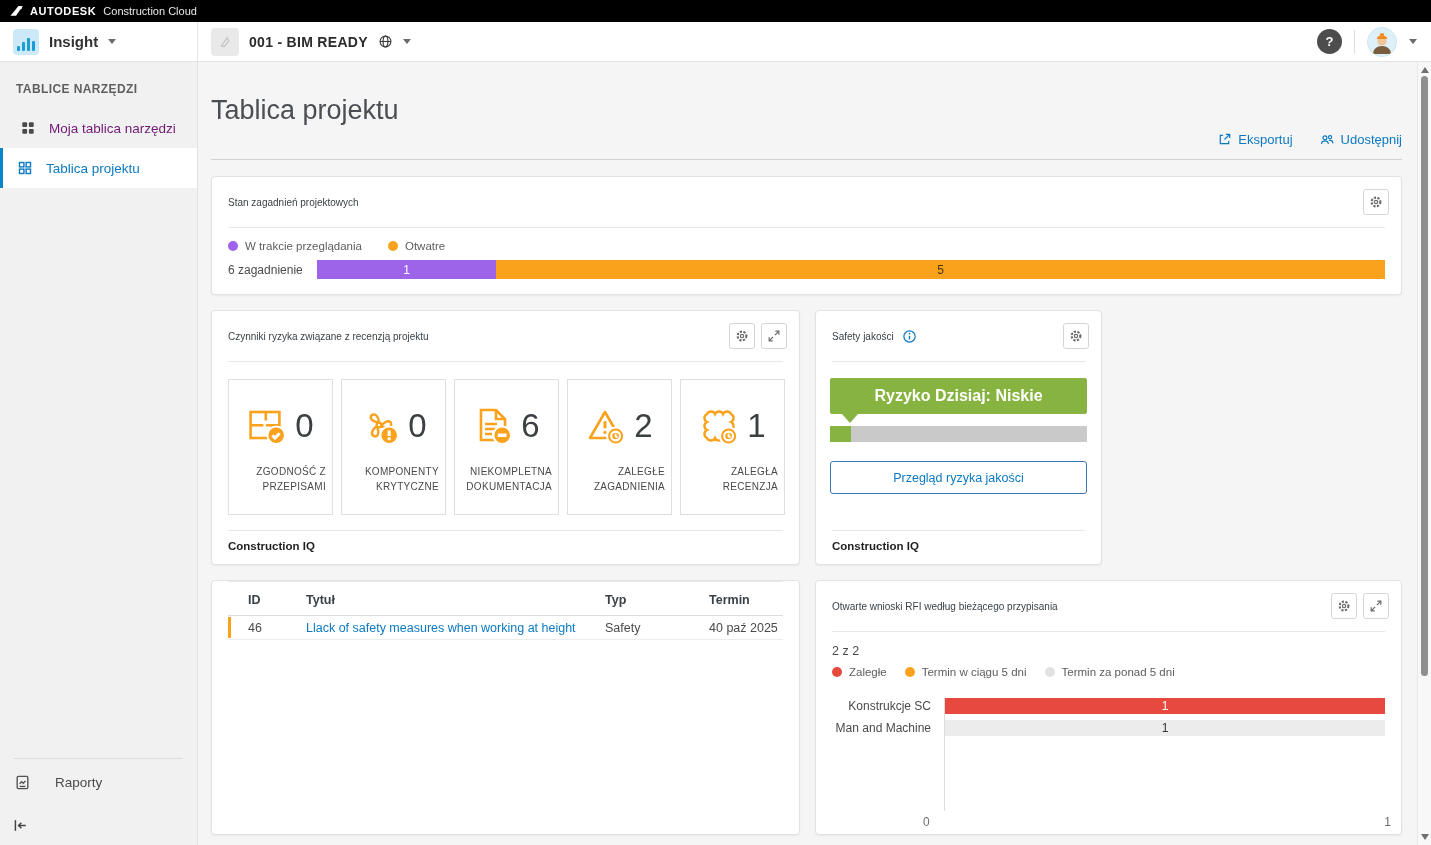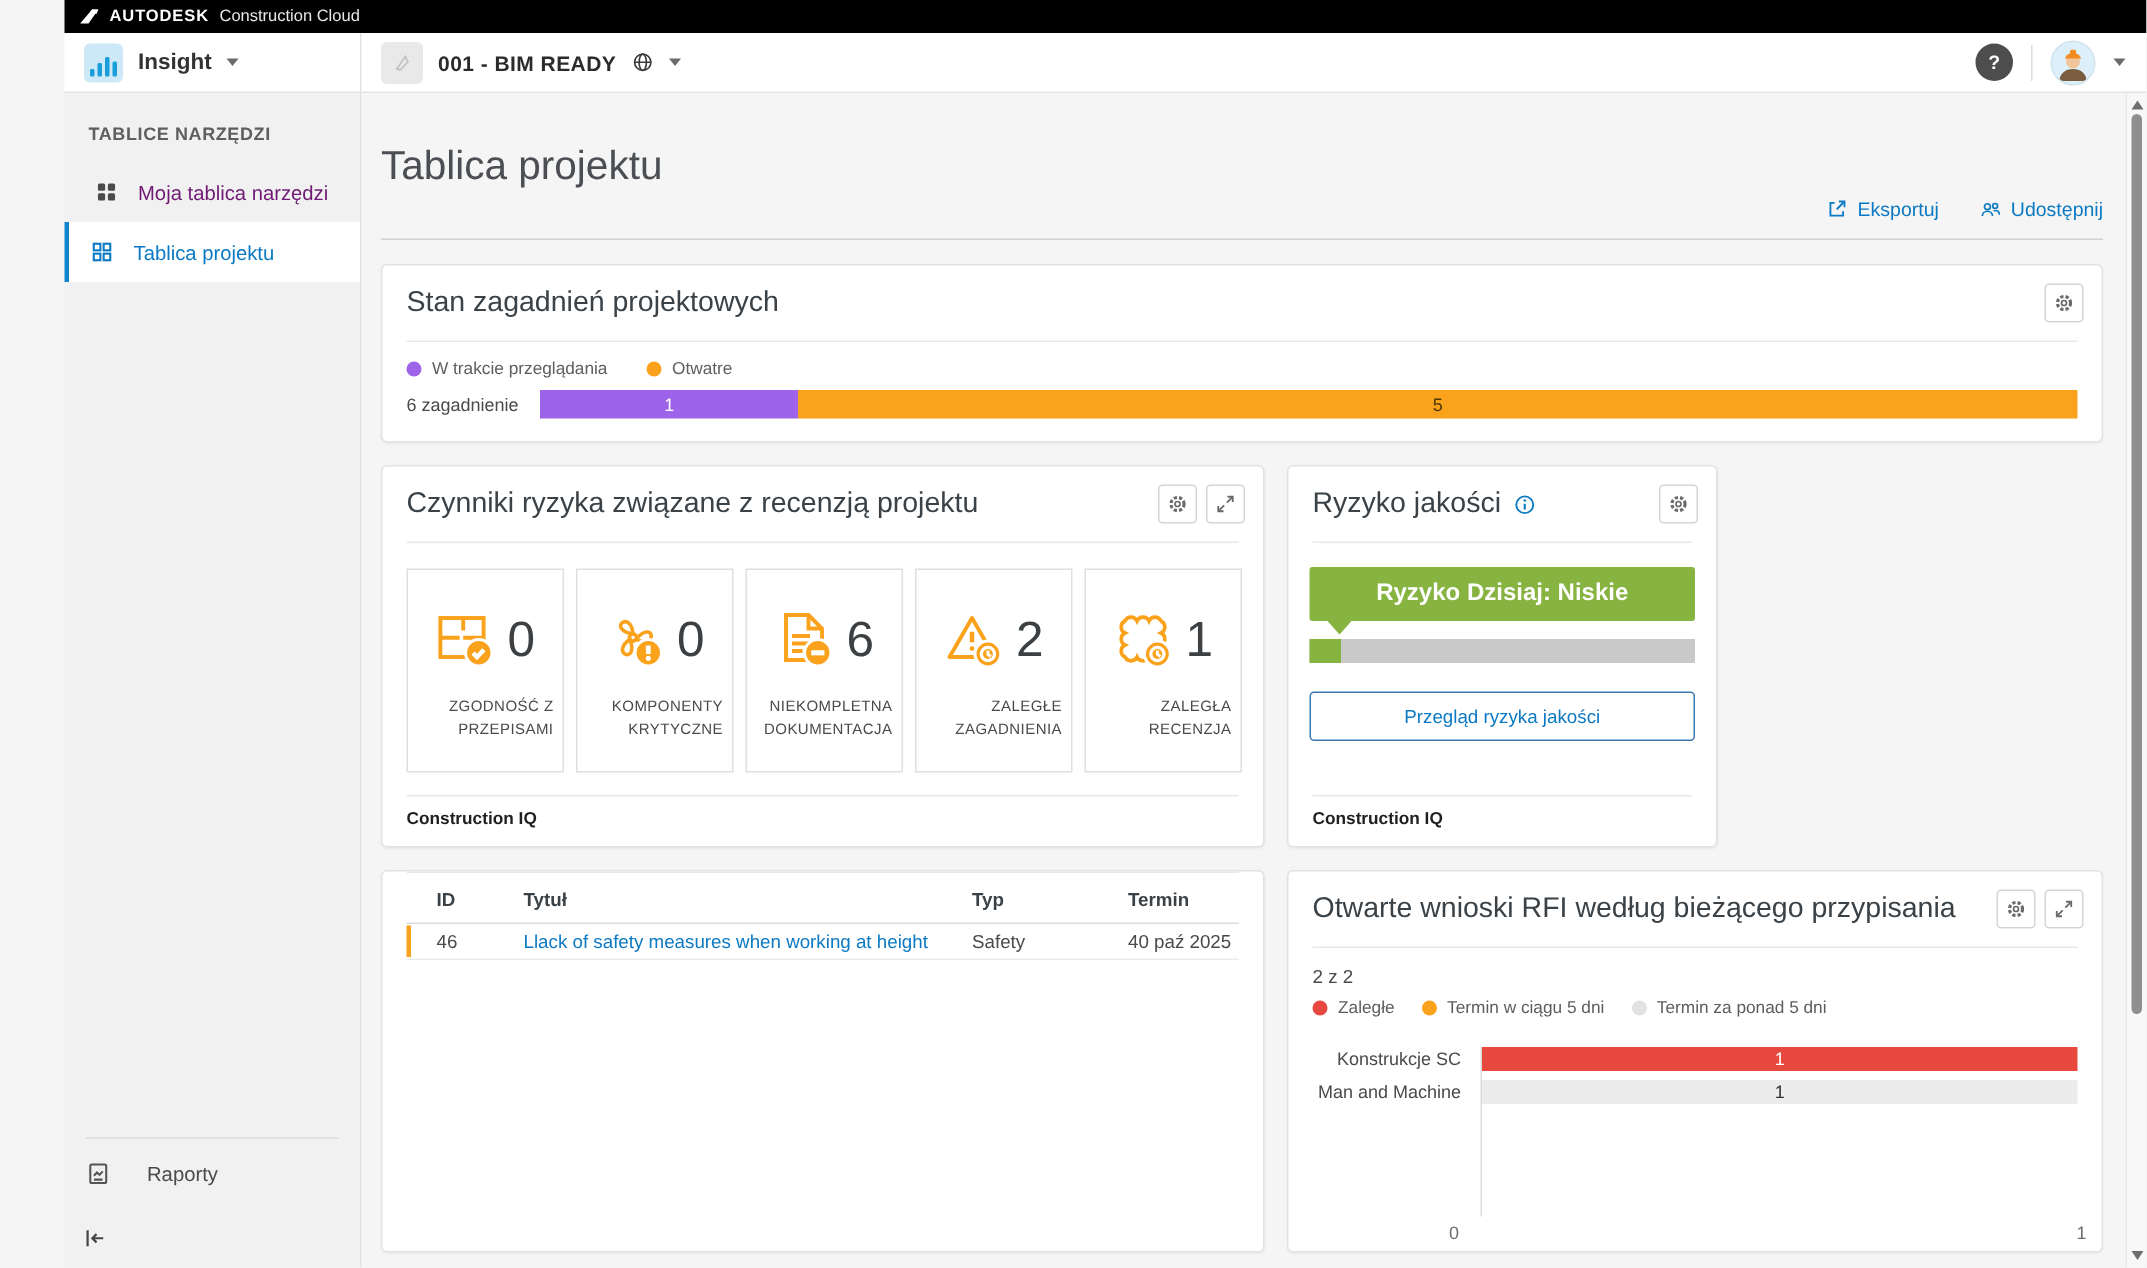--- a/index.html
+++ b/index.html
@@ -1,18 +1,18 @@
 <!DOCTYPE html>
 <html><head>
 <meta charset="utf-8">
 <style>
   * { box-sizing: border-box; margin: 0; padding: 0; }
   html,body { width:1431px; height:845px; overflow:hidden; }
   body { font-family: "Liberation Sans", "DejaVu Sans", sans-serif; color:#3b4247; background:#f5f5f5; }
-  .app { width:1431px; height:845px; display:flex; flex-direction:column;padding-left:43px; }
+  .app { width:1431px; height:845px; display:flex; flex-direction:column; }
 
   
   .topbar { height:22px; background:#000; display:flex; align-items:center; padding-left:10px; gap:7px; flex:0 0 auto; }
   .topbar .brand { color:#fff; font-size:11px; font-weight:bold; letter-spacing:.6px; }
   .topbar .product { color:#e8e8e8; font-size:11px; }
 
   
   .header { height:40px; background:#fff; border-bottom:1px solid #e3e3e3; display:flex; align-items:center; flex:0 0 auto; }
   .hdr-left { width:198px; height:100%; display:flex; align-items:center; gap:10px; padding-left:13px; border-right:1px solid #e3e3e3; cursor:pointer; }
   .insight-ic { width:26px; height:26px; border-radius:4px; background:#cde9f7; display:flex; align-items:flex-end; justify-content:center; padding-bottom:4px; gap:2px; }
@@ -42,21 +42,21 @@
 
   
   .main { flex:1; min-width:0; background:#f5f5f5; padding:0 15px 0 13px; overflow:hidden; }
   .page-title { margin-top:33px; font-size:27px; font-weight:300; color:#4b4f54; }
   .actions { display:flex; justify-content:flex-end; gap:26px; margin-top:3px; height:20px; align-items:center; }
   .action-link { display:flex; align-items:center; gap:6px; color:#0b79c3; font-size:13px; cursor:pointer; }
   .top-div { border-bottom:1px solid #d2d2d2; margin-top:10px; }
 
   .card { background:#fff; border:1px solid #e2e2e2; border-radius:4px; box-shadow:0 1px 2px rgba(0,0,0,.05); display:flex; flex-direction:column; overflow:hidden; }
   .card-head { min-height:50px; display:flex; align-items:center; padding:0 12px 0 16px; gap:8px; flex:0 0 auto; }
-  .card-title { font-size:19px; color:#3b4247; }
+  .card-title { font-size:10px; color:#3b4247; }
   .head-btns { margin-left:auto; display:flex; gap:6px; }
   .icon-btn { width:26px; height:26px; border:1px solid #d5d5d5; border-radius:3px; background:#fff; display:flex; align-items:center; justify-content:center; color:#6a6a6a; cursor:pointer; }
   .card-div { border-top:1px solid #e8e8e8; margin:0 16px; }
   .card-foot { margin-top:auto; border-top:1px solid #e8e8e8; margin-left:16px; margin-right:16px; padding:9px 0 12px; font-size:11.5px; font-weight:bold; color:#1f1f1f; }
 
   
   .card-issues { margin-top:16px; height:119px; }
   .legend-row { display:flex; gap:26px; padding:12px 16px 0; align-items:center; }
   .legend-item { display:flex; align-items:center; gap:7px; font-size:11.5px; color:#5d5d5d; cursor:pointer; }
   .dot { width:10px; height:10px; border-radius:50%; flex:0 0 auto; }
@@ -410,21 +410,21 @@
               </div>
               <div class="tile-label">ZALEGŁA RECENZJA</div>
             </div>
 
           </div>
           <div class="card-foot">Construction IQ</div>
         </section>
 
         <section class="card card-quality">
           <div class="card-head">
-            <span class="card-title">Ryzyko jakości</span>
+            <span class="card-title">Safety jakości</span>
             <span>
               <svg width="15" height="15" viewBox="0 0 16 16">
                   <circle cx="8" cy="8" r="6" fill="none" stroke="#0b79c3" stroke-width="1.3"></circle>
                   <path d="M8 7.3v4" stroke="#0b79c3" stroke-width="1.5"></path>
                   <circle cx="8" cy="4.9" r=".9" fill="#0b79c3"></circle>
                 </svg>
             </span>
             <div class="head-btns">
               <button class="icon-btn">
                   <svg width="14" height="14" viewBox="0 0 16 16">

